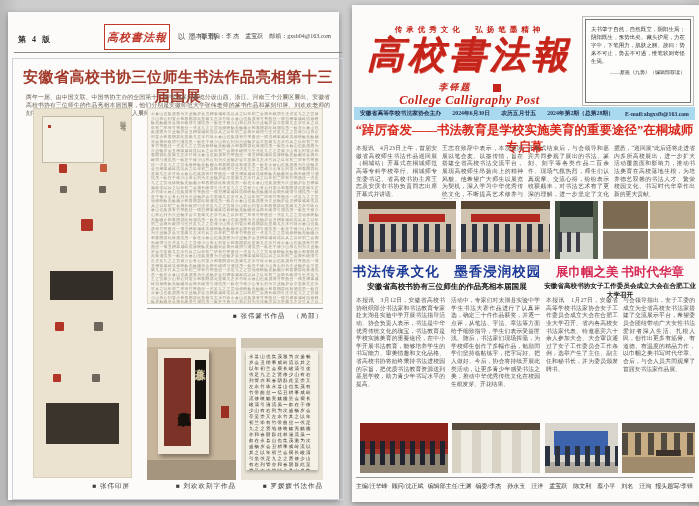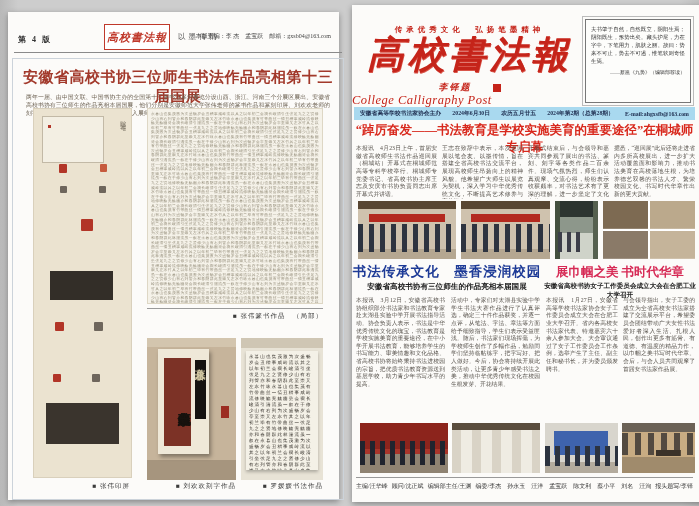--- a/index.html
+++ b/index.html
@@ -77,21 +77,21 @@
     letter-spacing:1.2px;color:#35312b;padding:3px;box-sizing:border-box;word-break:break-all;}
 
   
   .rp-slogan{left:0;top:20px;width:235px;font-size:7.5px;color:#c5241a;letter-spacing:4px;
     text-align:center;font-weight:bold;}
   .rp-masthead{left:0;top:30px;width:235px;text-align:center;font-size:37px;font-weight:bold;
     color:#c5241a;letter-spacing:4px;line-height:1.1;font-style:italic;text-shadow:.5px .5px 0 #d9554a;}
   .rp-sigrow{left:0;top:76px;width:235px;display:flex;align-items:center;justify-content:center;gap:21px;}
   .rp-sig{font-size:9px;color:#c5241a;font-weight:bold;font-style:italic;letter-spacing:2px;}
   .rp-sealicon{width:8px;height:8px;background:#c5241a;display:inline-block;}
-  .rp-en{left:0;top:88px;width:235px;font-size:12.5px;font-weight:normal;
+  .rp-en{left:0;top:88px;width:235px;text-align:center;font-size:12.5px;font-weight:bold;
     font-style:italic;color:#c5241a;letter-spacing:.5px;}
   .rp-quote{left:233px;top:14px;width:106px;height:84px;border:1px solid #777;outline:1px solid #bbb;
     outline-offset:2px;background:#fdfdfb;padding:5px 5px 3px;box-sizing:border-box;}
   .rp-quote-text{font-size:5.4px;line-height:1.5;color:#333;}
   .rp-quote-attr{font-size:5px;color:#333;text-align:right;margin-top:3px;}
   .rp-infobar{left:2px;top:102px;width:341px;height:13px;background:#a9d9ef;display:flex;
     align-items:center;justify-content:space-between;padding:0 6px;box-sizing:border-box;
     font-size:5.8px;color:#1d2c4e;font-weight:bold;}
   .rp-headline{left:0;top:117px;width:345px;text-align:center;font-size:12.5px;font-weight:bold;
     color:#d8281c;letter-spacing:0;}

